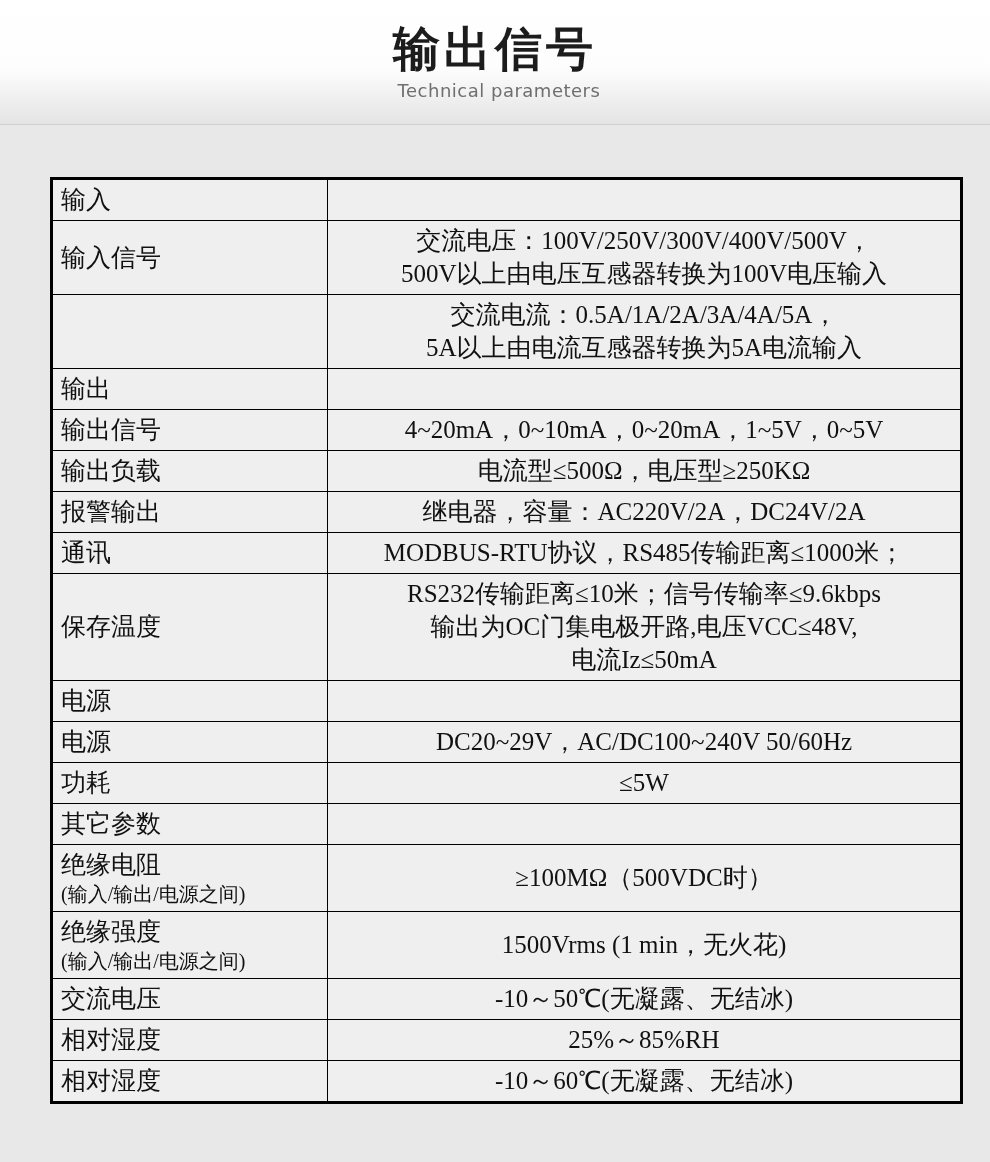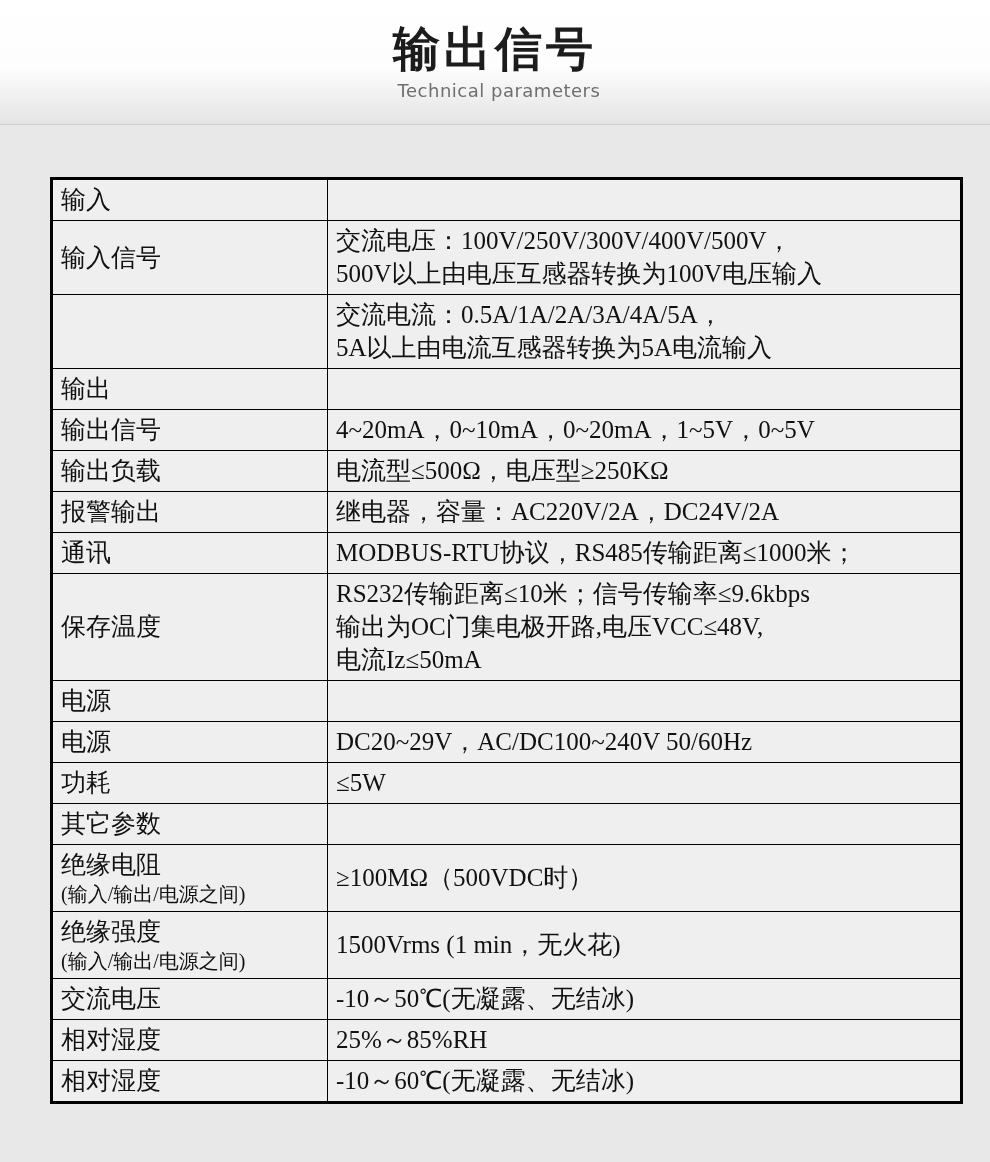--- a/index.html
+++ b/index.html
@@ -69,20 +69,21 @@
   }
   .sub-note {
     font-size: 20px;
     display: block;
     line-height: 1.25;
     margin-top: 1px;
   }
   .cell-line {
     display: block;
     white-space: nowrap;
+    text-align: center;
   }
   .tall {
     height: 86px;
   }
 </style>
 </head>
 <body>
 
 <div class="header">
   <div class="header-title">输出信号</div>

